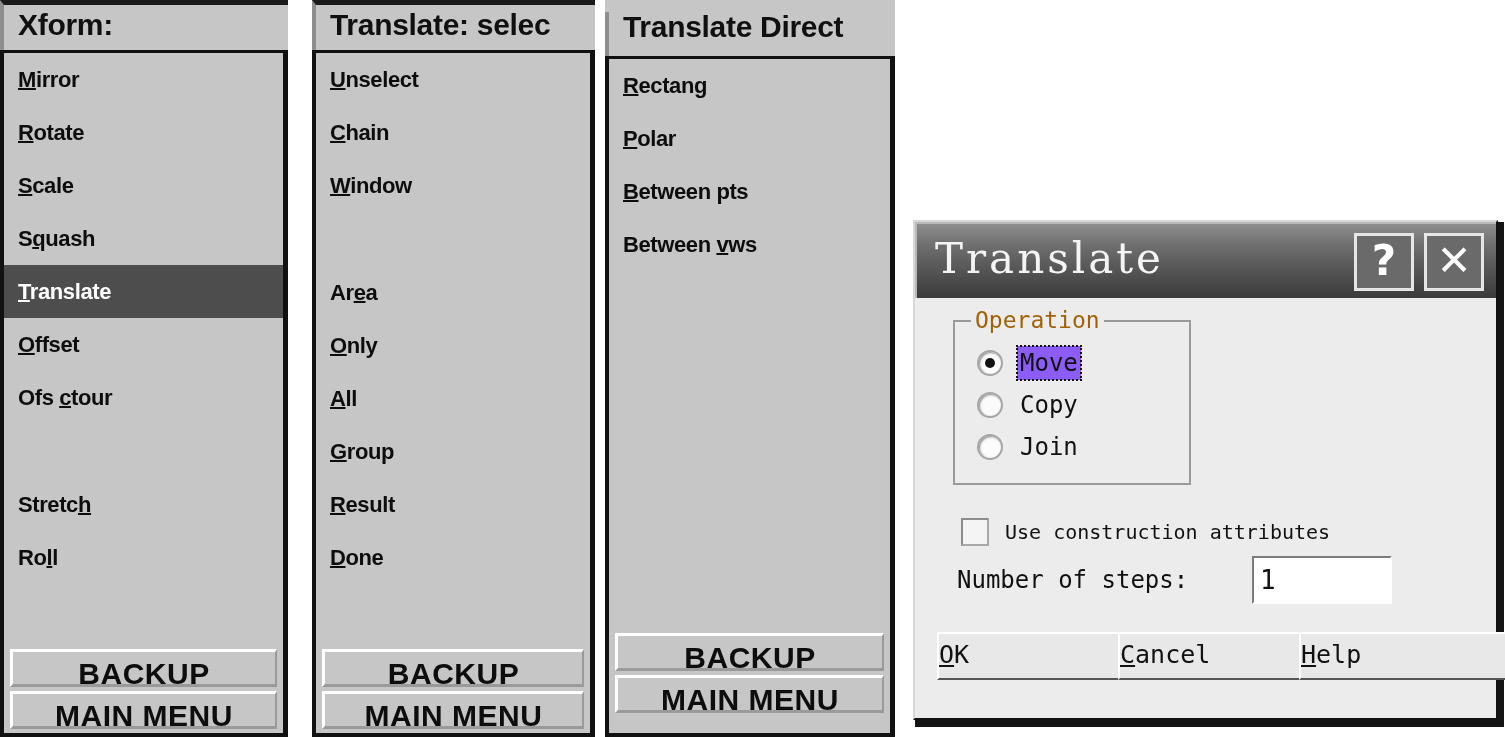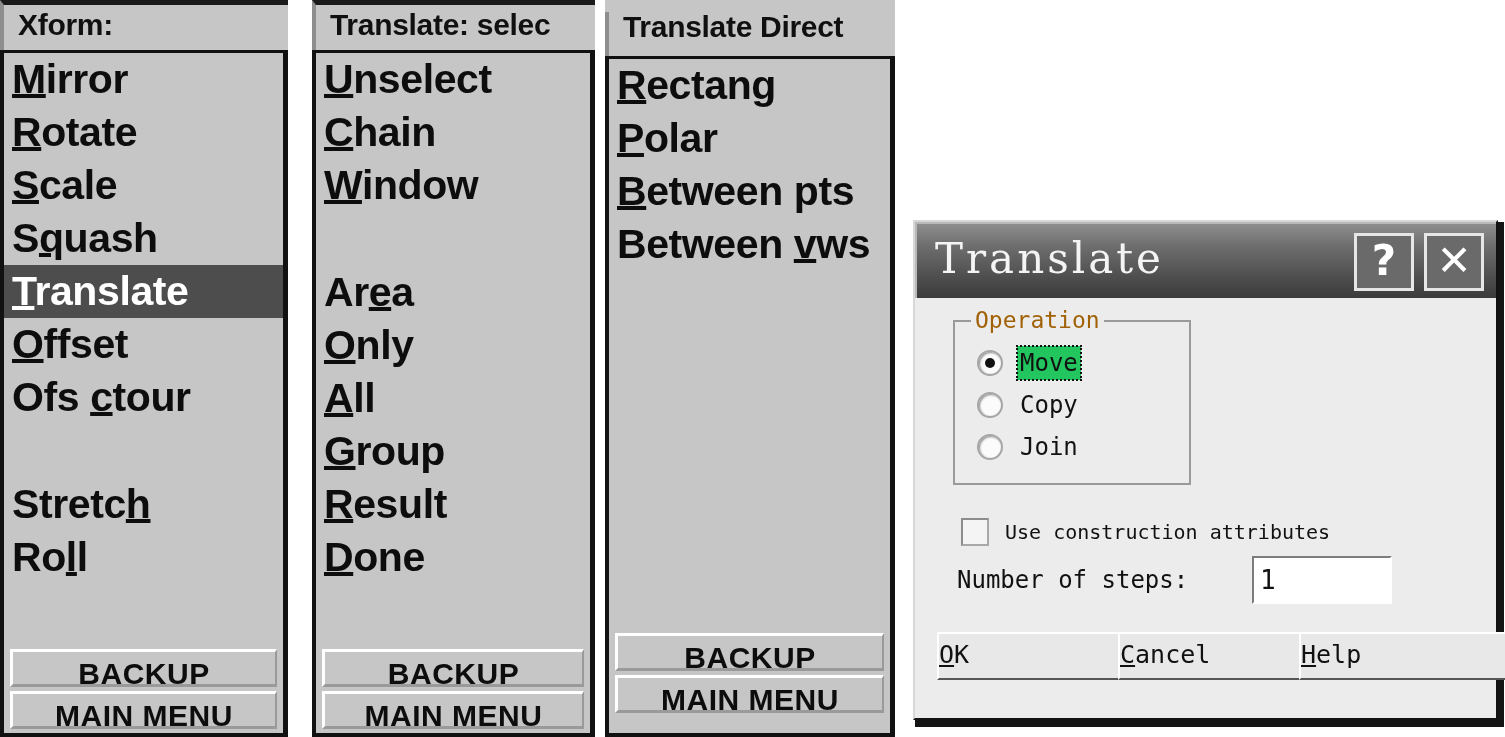--- a/index.html
+++ b/index.html
@@ -49,22 +49,22 @@
     border-top-width: 3px;
     border-right-width: 5px;
     background: #c6c6c6;
     box-sizing: border-box;
     overflow: hidden;
   }
   .menu-item {
     position: relative;
     height: 53px;
     line-height: 53px;
-    padding-left: 8px;
-    font-size: 41px;
+    padding-left: 14px;
+    font-size: 22px;
     font-weight: bold;
     color: #0d0d0d;
     white-space: nowrap;
     letter-spacing: -0.4px;
     box-sizing: border-box;
   }
   .menu-item.sel {
     background: #4d4d4d;
     color: #ffffff;
   }
@@ -242,21 +242,21 @@
     top: 0;
     font-size: 24px;
     color: #111;
     line-height: 34px;
     padding: 0 3px;
     font-family: "DejaVu Sans Mono", monospace;
   }
   .radio-label.focused {
     outline: 2px dotted #111;
     outline-offset: -1px;
-    background: #22c55e;
+    background: #8b5cf6;
   }
 
   .checkbox-row {
     position: absolute;
     left: 46px;
     top: 218px;
     height: 32px;
   }
   .cb-box {
     position: absolute;

